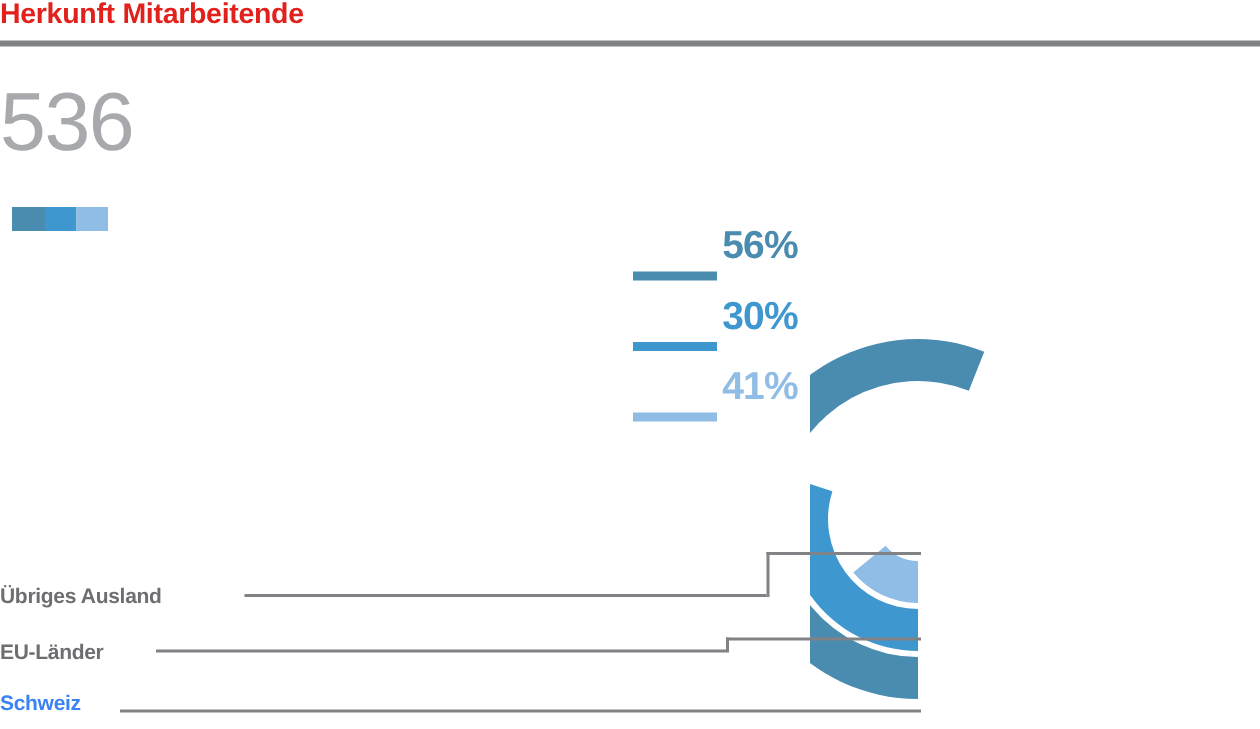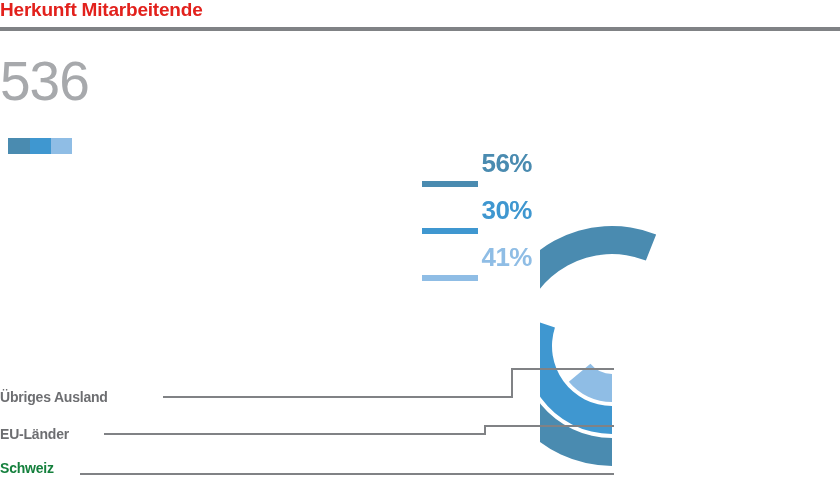--- a/index.html
+++ b/index.html
@@ -173,16 +173,16 @@
   <div class="cat-label" style="left: 0px; top: 389px; color: rgb(109, 110, 113);">Übriges Ausland</div>
   <div class="leader leader-h" style="left: 163px; top: 396px; width: 348px; background: rgb(128, 130, 133);"></div>
   <div class="leader leader-v" style="left: 511px; top: 368px; height: 30px; background: rgb(128, 130, 133);"></div>
   <div class="leader leader-h" style="left: 511px; top: 368px; width: 103px; background: rgb(128, 130, 133);"></div>
 
   <div class="cat-label" style="left: 0px; top: 426px; color: rgb(109, 110, 113);">EU-Länder</div>
   <div class="leader leader-h" style="left: 104px; top: 433px; width: 380px; background: rgb(128, 130, 133);"></div>
   <div class="leader leader-v" style="left: 484px; top: 425px; height: 10px; background: rgb(128, 130, 133);"></div>
   <div class="leader leader-h" style="left: 484px; top: 425px; width: 130px; background: rgb(128, 130, 133);"></div>
 
-  <div class="cat-label" style="left: 0px; top: 460px; color: #15803d;">Schweiz</div>
+  <div class="cat-label" style="left: 0px; top: 460px; color: #3b82f6;">Schweiz</div>
   <div class="leader leader-h" style="left: 80px; top: 473px; width: 534px; background: rgb(128, 130, 133);"></div>
 
 </div>
 
 </body></html>

